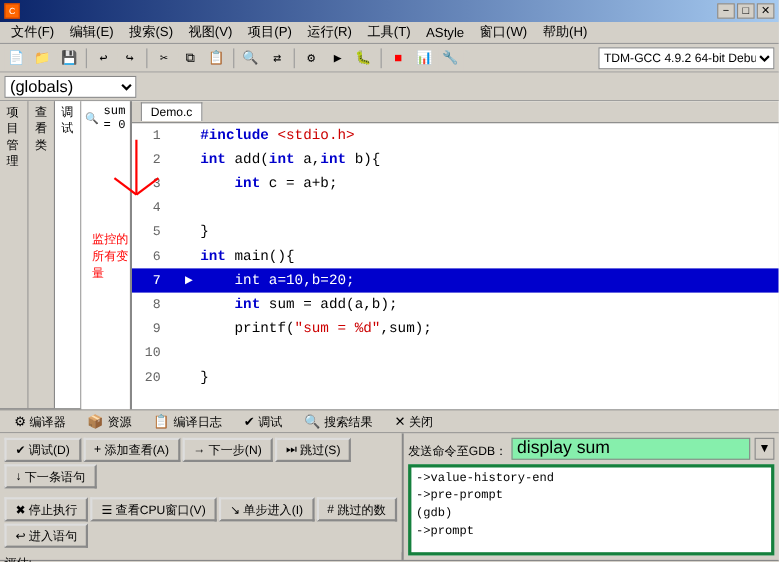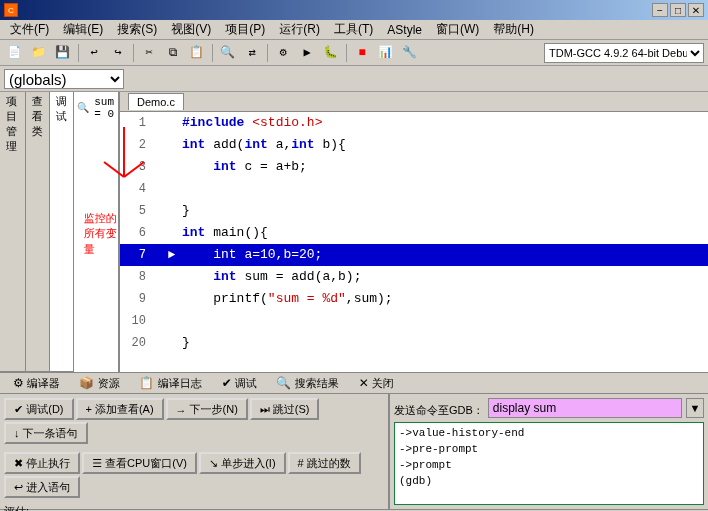--- a/index.html
+++ b/index.html
@@ -286,35 +286,35 @@
       padding: 4px;
       gap: 4px;
       font-family: 'Microsoft YaHei', Arial, sans-serif;
       font-size: 11px;
     }
     .gdb-label { white-space: nowrap; }
     .gdb-input {
       flex: 1;
       height: 20px;
       border: 1px solid #888;
-      background: #f0abfc;
-      font-size: 12px;
+      background: #86efac;
+      font-size: 16px;
       padding: 0 4px;
     }
     .gdb-arrow-btn {
       width: 18px; height: 20px;
       background: #d4d0c8;
       border: 1px solid #888;
       cursor: pointer;
       display: flex; align-items: center; justify-content: center;
     }
     .gdb-output {
       flex: 1;
       background: white;
-      border: 1px solid #15803d;
+      border: 3px solid #15803d;
       margin: 0 4px 4px 4px;
       overflow-y: auto;
       font-family: 'Courier New', monospace;
       font-size: 11px;
       padding: 2px 4px;
       line-height: 16px;
     }
 
     
     .status-bar {
@@ -544,22 +544,22 @@
   <div class="debug-right">
     <div class="gdb-label-row">
       <span class="gdb-label">发送命令至GDB：</span>
       <input class="gdb-input" type="text" value="display sum" style="">
       <div class="gdb-arrow-btn">▼</div>
     </div>
     <div class="gdb-output" id="gdb-output">
         <div>-&gt;value-history-end</div>
         <div></div>
         <div>-&gt;pre-prompt</div>
+        <div>(gdb)</div>
         <div>-&gt;prompt</div>
-        <div>(gdb)</div>
       </div>
   </div>
 </div>
 
 <div class="status-bar">
   
   
   
   
   

